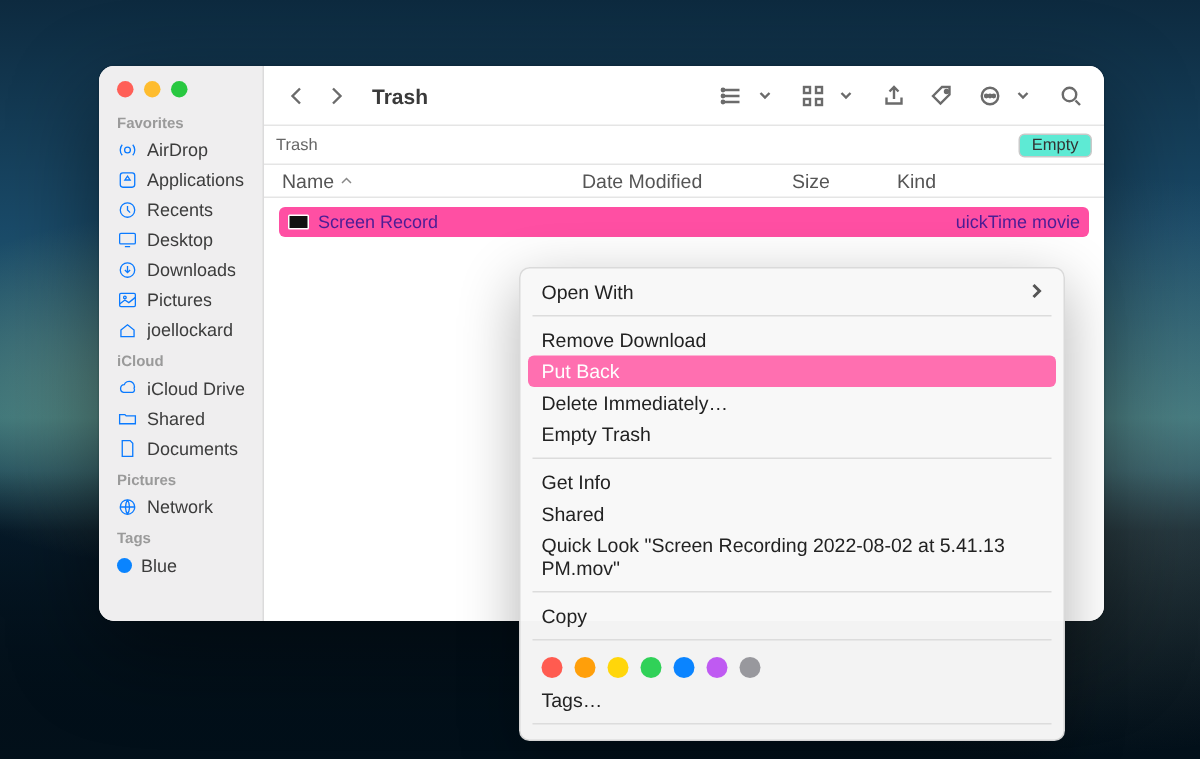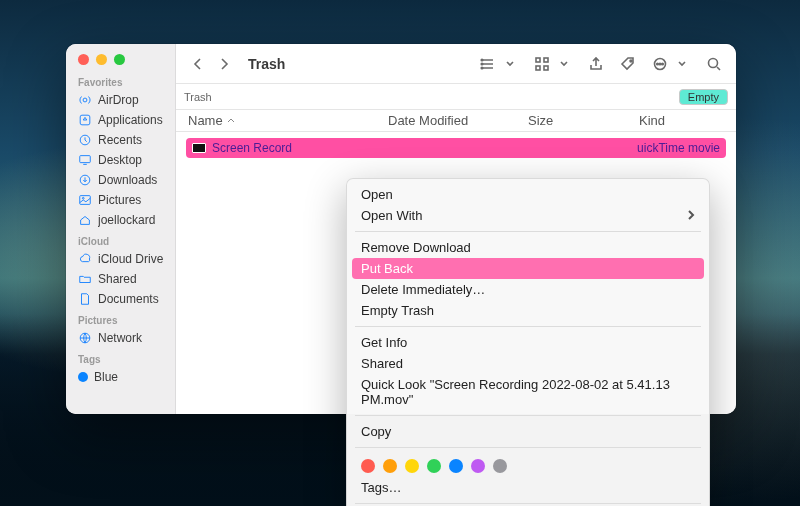--- a/index.html
+++ b/index.html
@@ -85,21 +85,21 @@
 
   .columns {
     height:22px; display:flex; align-items:center;
     padding:0 12px; border-bottom:1px solid #e5e5e5;
     font-size:13px; color:#555;
   }
   .col-name{flex:0 0 200px; display:flex; align-items:center; gap:4px;}
   .col-sort svg{width:8px;height:8px;stroke:#888;fill:none;}
   .col-date{flex:0 0 140px;}
   .col-size{flex:0 0 70px;}
-  .col-kind{flex:1;margin-left:41px;}
+  .col-kind{flex:1;}
 
   .listing { flex:1; position:relative; }
   .file-row {
     position:absolute; left:10px; right:10px; top:6px; height:20px;
     background:#ff4fa3;
     border-radius:4px;
     display:flex; align-items:center;
     color:#4c1d95; font-size:12px;
     padding:0 6px; gap:6px;
   }
@@ -357,23 +357,20 @@
           <span>Screen Record</span>
         </div>
         <span class="fkind">uickTime movie</span>
       </div>
     </div>
   </div>
 </div>
 
 <div class="ctx">
   <div class="ctx-item">
-      <span>Open</span>
-    </div>
-  <div class="ctx-item">
     <span>Open With</span>
     <span class="ctx-sub"><svg viewBox="0 0 8 10">
           <path d="M2 1l4 4-4 4"></path>
         </svg></span>
   </div>
   <div class="ctx-sep"></div>
   <div class="ctx-item">
       <span>Remove Download</span>
     </div>
   <div class="ctx-item hover">

